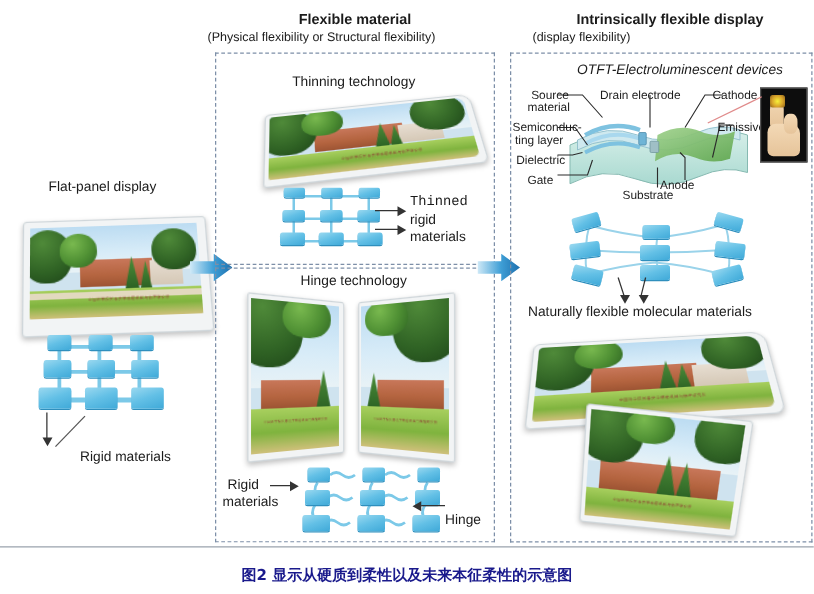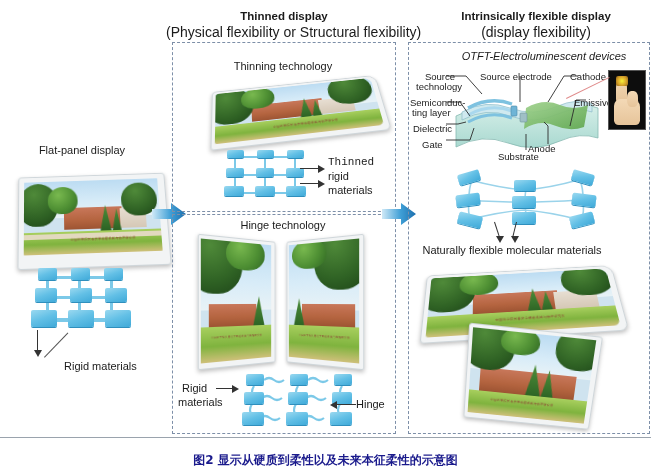--- a/index.html
+++ b/index.html
@@ -3,21 +3,21 @@
 <meta charset="utf-8">
 <style>
   html,body{margin:0;padding:0;background:#fff;}
   body{width:651px;height:475px;position:relative;overflow:hidden;
        font-family:"Liberation Sans","DejaVu Sans",sans-serif;color:#1b1b1b;}
   .fig{position:absolute;left:0;top:0;width:651px;height:438px;}
 
   
   .t{position:absolute;white-space:nowrap;line-height:1.12;}
   .ttl{font-weight:bold;font-size:11.5px;text-align:center;}
-  .sub{font-size:14px;text-align:center;}
+  .sub{font-size:10px;text-align:left;}
   .sec{font-size:11px;text-align:center;}
   .lbl{font-size:9.5px;}
   .ctr{text-align:center;}
 
   
   .panel{position:absolute;border:1px dashed #7d8fa8;}
 
   
   .bigarrow{position:absolute;width:34px;height:22px;}
 
@@ -127,21 +127,21 @@
         <stop offset="0" stop-color="#cfe9f7"></stop>
             <stop offset="55%" stop-color="#3f9fd6"></stop>
             <stop offset="100%" stop-color="#1d6fae"></stop>
       </linearGradient>
         </defs>
       <path d="M0 6 L19 6 L19 0 L34 11 L19 22 L19 16 L0 16 Z" fill="url(#ga1)"></path>
     </svg>
   </div>
 
   <div>
-    <div class="t ttl" style="left:176px;top:10px;width:216px;">Thinned display</div>
+    <div class="t ttl" style="left:176px;top:10px;width:216px;">Flexible material</div>
     <div class="t sub" style="left:166px;top:25px;width:236px;">(Physical flexibility or Structural flexibility)</div>
 
     <div class="panel" style="left:172px;top:42px;width:222px;height:168px;"></div>
     <div class="t sec" style="left:176px;top:60px;width:214px;">Thinning technology</div>
 
     <div style="position:absolute;left:212px;top:78px;width:172px;height:70px;
                 transform:perspective(260px) rotateX(26deg) rotateZ(-7deg);">
       <div class="bezel" style="left:0;top:0;width:172px;height:62px;border-radius:4px 10px 6px 3px;"></div>
       <div class="scene" style="left:4px;top:3px;width:164px;height:55px;border-radius:3px 8px 5px 2px;">
         <div class="sky"></div>
@@ -248,21 +248,21 @@
       <div class="node" style="left:92px;top:40px;width:22px;height:13px;"></div>
     </div>
 
     <div class="t lbl" style="left:182px;top:382px;font-size:11px;">Rigid</div>
     <div class="t lbl" style="left:178px;top:396px;font-size:11px;">materials</div>
     <div class="ar" style="left:216px;top:385px;width:24px;height:8px;">
       <div class="sh" style="left:0;top:3px;width:17px;height:1px;"></div>
       <div class="hd" style="left:16px;top:0px;border-top:4px solid transparent;border-bottom:4px solid transparent;border-left:7px solid #333;"></div>
     </div>
 
-    <div class="t lbl" style="left:356px;top:398px;font-size:11px;">Hinge</div>
+    <div class="t lbl" style="left:356px;top:410px;font-size:11px;">Hinge</div>
     <div class="ar" style="left:330px;top:401px;width:26px;height:8px;">
       <div class="sh" style="left:7px;top:3px;width:19px;height:1px;"></div>
       <div class="hd" style="left:0px;top:0px;border-top:4px solid transparent;border-bottom:4px solid transparent;border-right:7px solid #333;"></div>
     </div>
   </div>
 
   <div class="bigarrow" style="left:382px;top:203px;">
     <svg width="34" height="22" viewBox="0 0 34 22">
       <defs>
           <linearGradient id="ga2" x1="0" y1="0" x2="1" y2="0">
@@ -320,29 +320,29 @@
         <path d="M38 78 L62 78 L66 66"></path>
         <path d="M112 14 L112 40"></path>
         <path d="M118 88 L118 72"></path>
         <path d="M140 82 L140 64 L136 60"></path>
         <path d="M170 14 L156 14 L140 40"></path>
         <path d="M178 38 L168 38 L162 64"></path>
       </g>
     </svg>
 
     <div class="t lbl ctr" style="left:414px;top:72px;width:52px;">Source</div>
-    <div class="t lbl ctr" style="left:410px;top:82px;width:58px;">technology</div>
+    <div class="t lbl ctr" style="left:410px;top:82px;width:58px;">material</div>
 
     <div class="t lbl" style="left:410px;top:98px;">Semiconduc-</div>
     <div class="t lbl" style="left:412px;top:108px;">ting layer</div>
 
     <div class="t lbl" style="left:413px;top:124px;">Dielectric</div>
     <div class="t lbl" style="left:422px;top:140px;">Gate</div>
 
-    <div class="t lbl" style="left:480px;top:72px;">Source electrode</div>
+    <div class="t lbl" style="left:480px;top:72px;">Drain electrode</div>
     <div class="t lbl" style="left:498px;top:152px;">Substrate</div>
     <div class="t lbl" style="left:528px;top:144px;">Anode</div>
 
     <div class="t lbl" style="left:570px;top:72px;">Cathode</div>
     <div class="t lbl" style="left:574px;top:98px;">Emissive</div>
     <div class="t lbl" style="left:574px;top:108px;margin-left:48px;">layer</div>
 
     <div class="handimg" style="left:608px;top:70px;width:36px;height:58px;">
       <div class="finger" style="left:7px;top:6px;width:11px;height:26px;"></div>
       <div class="glow" style="left:7px;top:5px;width:12px;height:10px;"></div>

